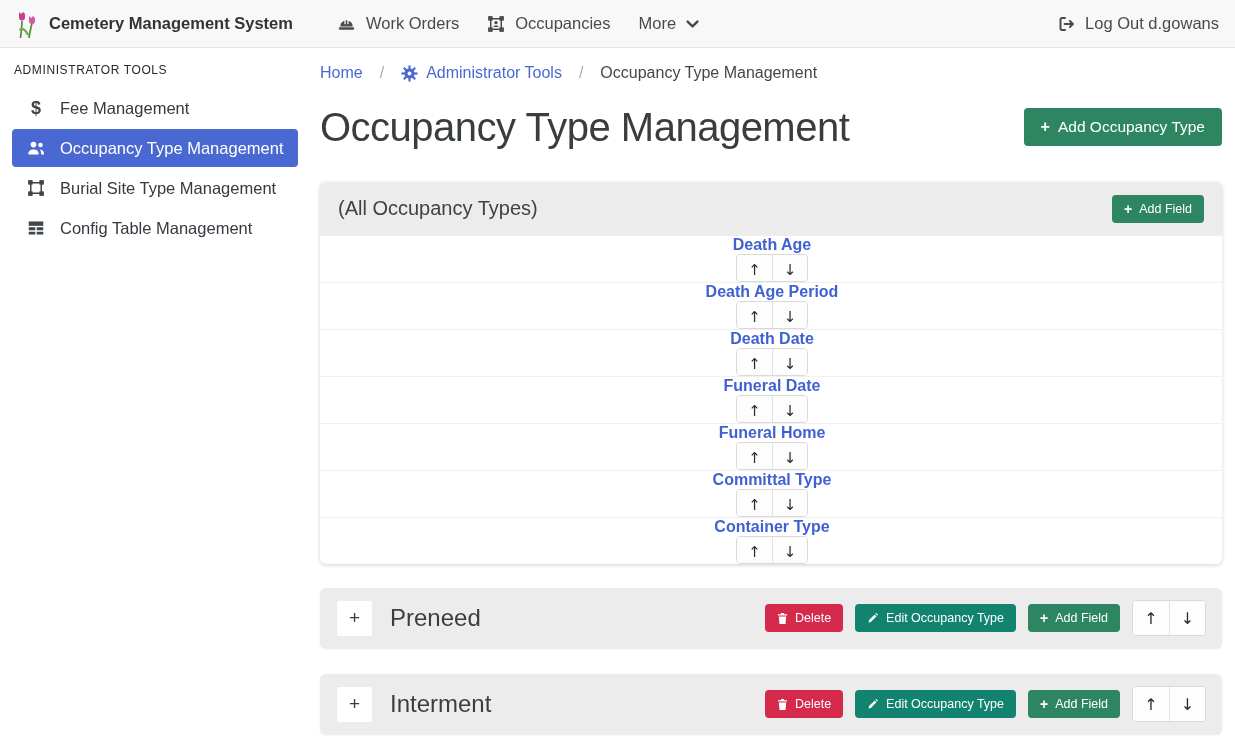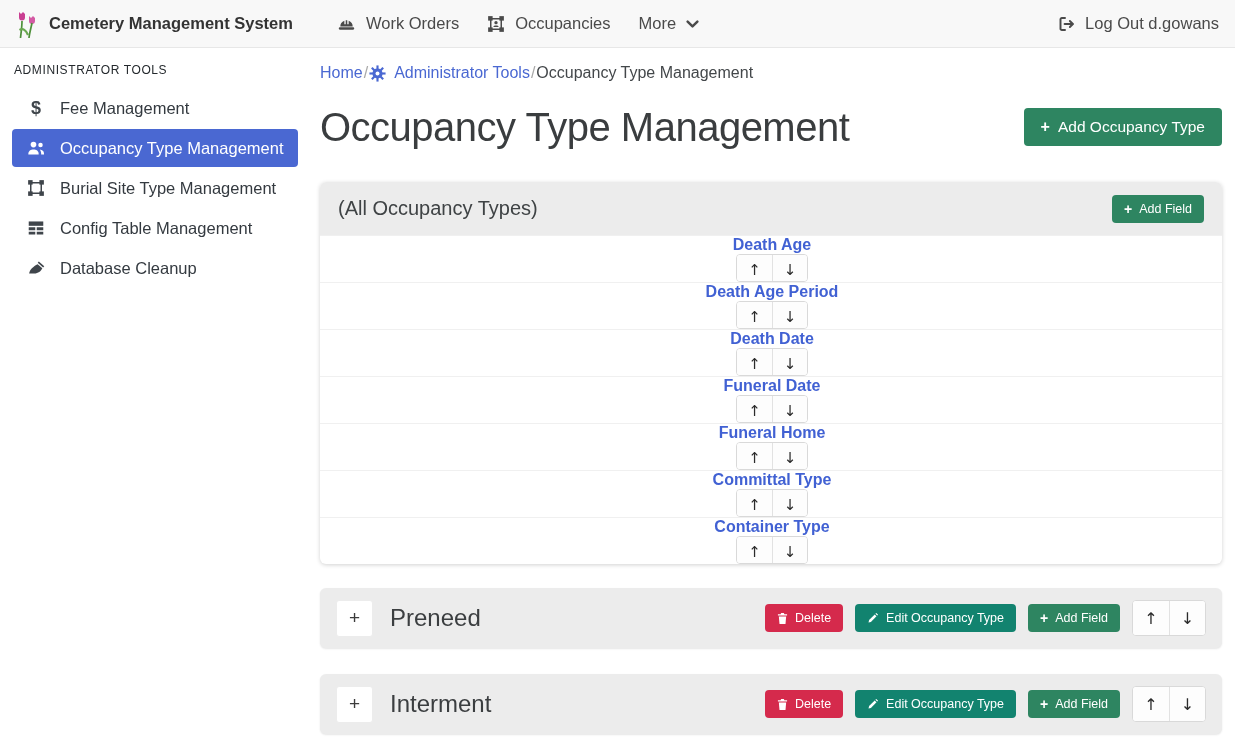--- a/index.html
+++ b/index.html
@@ -47,21 +47,21 @@
     margin:2px 12px;height:38px;border-radius:4px;display:flex;align-items:center;
     gap:12px;padding:0 12px;font-size:16.5px;color:#343a40;cursor:pointer;text-decoration:none;
   }
   .side-item .sicon{width:24px;display:flex;justify-content:center;color:#3f454b;}
   .side-item.active{background:var(--accent-blue);color:#fff;}
   .side-item.active .sicon{color:#fff;}
   .dollar{font-weight:bold;font-size:18px;line-height:1;}
 
   
   .main{position:absolute;top:48px;left:320px;width:902px;}
-  .breadcrumb{display:flex;align-items:center;gap:1px;padding-top:16px;font-size:16px;}
+  .breadcrumb{display:flex;align-items:center;gap:17px;padding-top:16px;font-size:16px;}
   .crumb-link{color:var(--accent-blue);text-decoration:none;display:flex;align-items:center;gap:8px;cursor:pointer;}
   .crumb-sep{color:#a9a9a9;}
   .crumb-current{color:#43474a;}
 
   .title-row{display:flex;align-items:center;justify-content:space-between;margin-top:16px;height:58px;}
   .page-title{font-size:40px;font-weight:400;color:var(--dark-text);letter-spacing:-.5px;}
 
   .btn{display:inline-flex;align-items:center;gap:8px;border:none;border-radius:4px;
        color:#fff;cursor:pointer;font-family:inherit;}
   .btn-add-type{background:var(--green);font-size:15.5px;padding:10px 17px;}
@@ -212,29 +212,20 @@
   <a class="side-item">
     <span class="sicon">
       <svg width="18" height="16" viewBox="0 0 24 22" fill="currentColor">
         <path d="M2 2h20v6H2z"></path>
         <path d="M2 10h9v4H2zm11 0h9v4h-9zM2 16h9v4H2zm11 0h9v4h-9z"></path>
       </svg>
     </span>
     <span>Config Table Management</span>
   </a>
 
-  <a class="side-item">
-    <span class="sicon">
-      <svg width="19" height="17" viewBox="0 0 24 22" fill="currentColor">
-        <path d="M15 2l7 6-1.4 1.6-7-6z"></path>
-        <path d="M13.5 5.5l6 5.2c-1.6 3.8-5.4 6.8-10.5 6.8H2.5c.4-4.6 5.4-9.4 11-12z"></path>
-      </svg>
-    </span>
-    <span>Database Cleanup</span>
-  </a>
 </aside>
 
 <main class="main">
 
   <nav class="breadcrumb">
     <a class="crumb-link">
       <span>Home</span>
     </a>
     <span class="crumb-sep">/</span>
     <a class="crumb-link">

